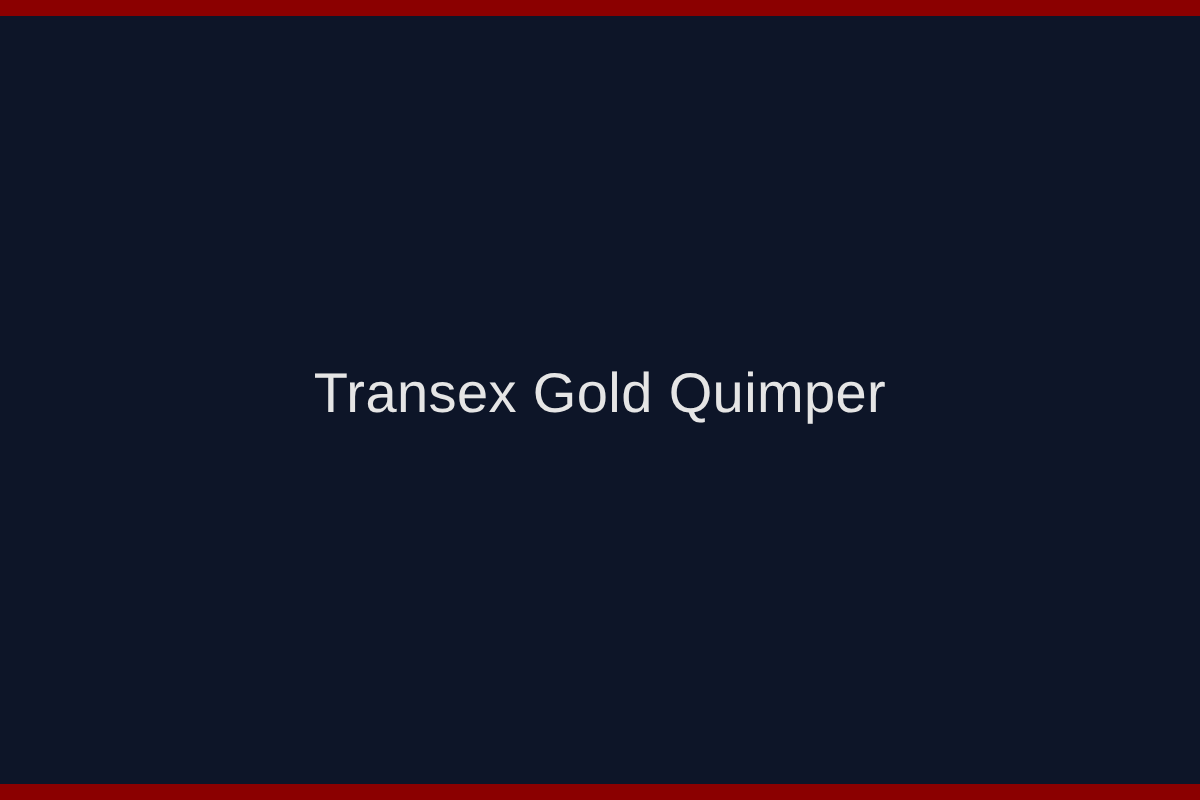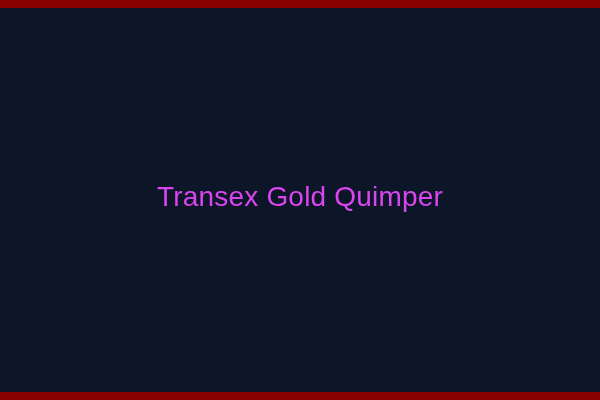--- a/index.html
+++ b/index.html
@@ -49,21 +49,21 @@
   }
 
   .headline {
     margin: 0;
     padding: 0 24px;
     font-family: "Liberation Sans", sans-serif;
     font-size: 28px;
     font-weight: 400;
     line-height: 1.2;
     letter-spacing: 0.2px;
-    color: #d946ef;
+    color: #e5e5e5;
     text-align: right;
     white-space: nowrap;
     position: relative;
     top: -3px;
   }
 </style>
 </head>
 <body>
 
 <div class="canvas">

